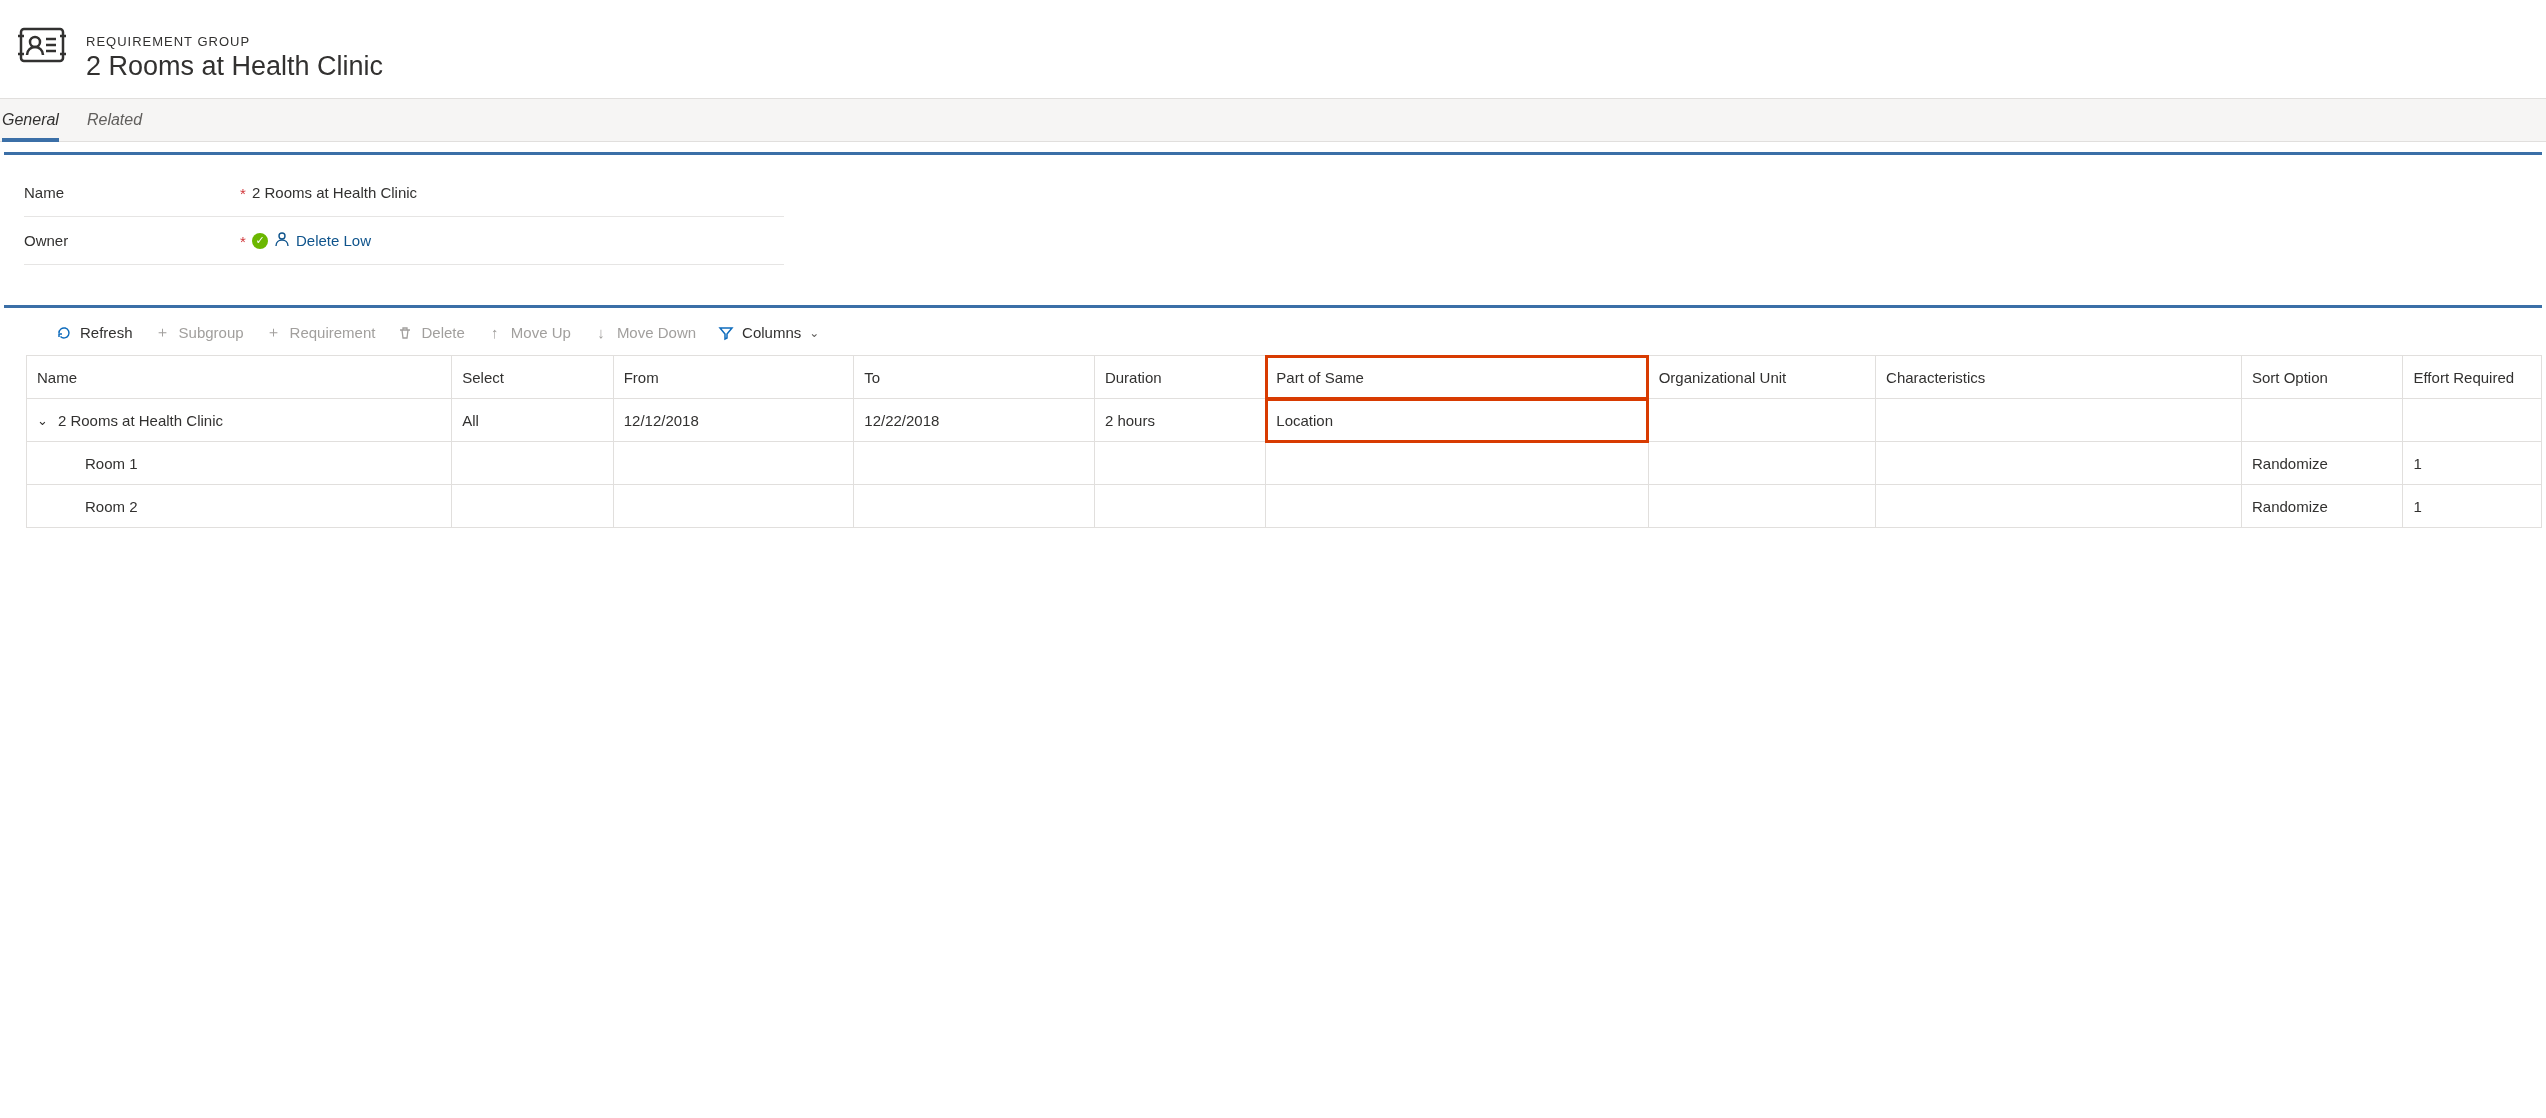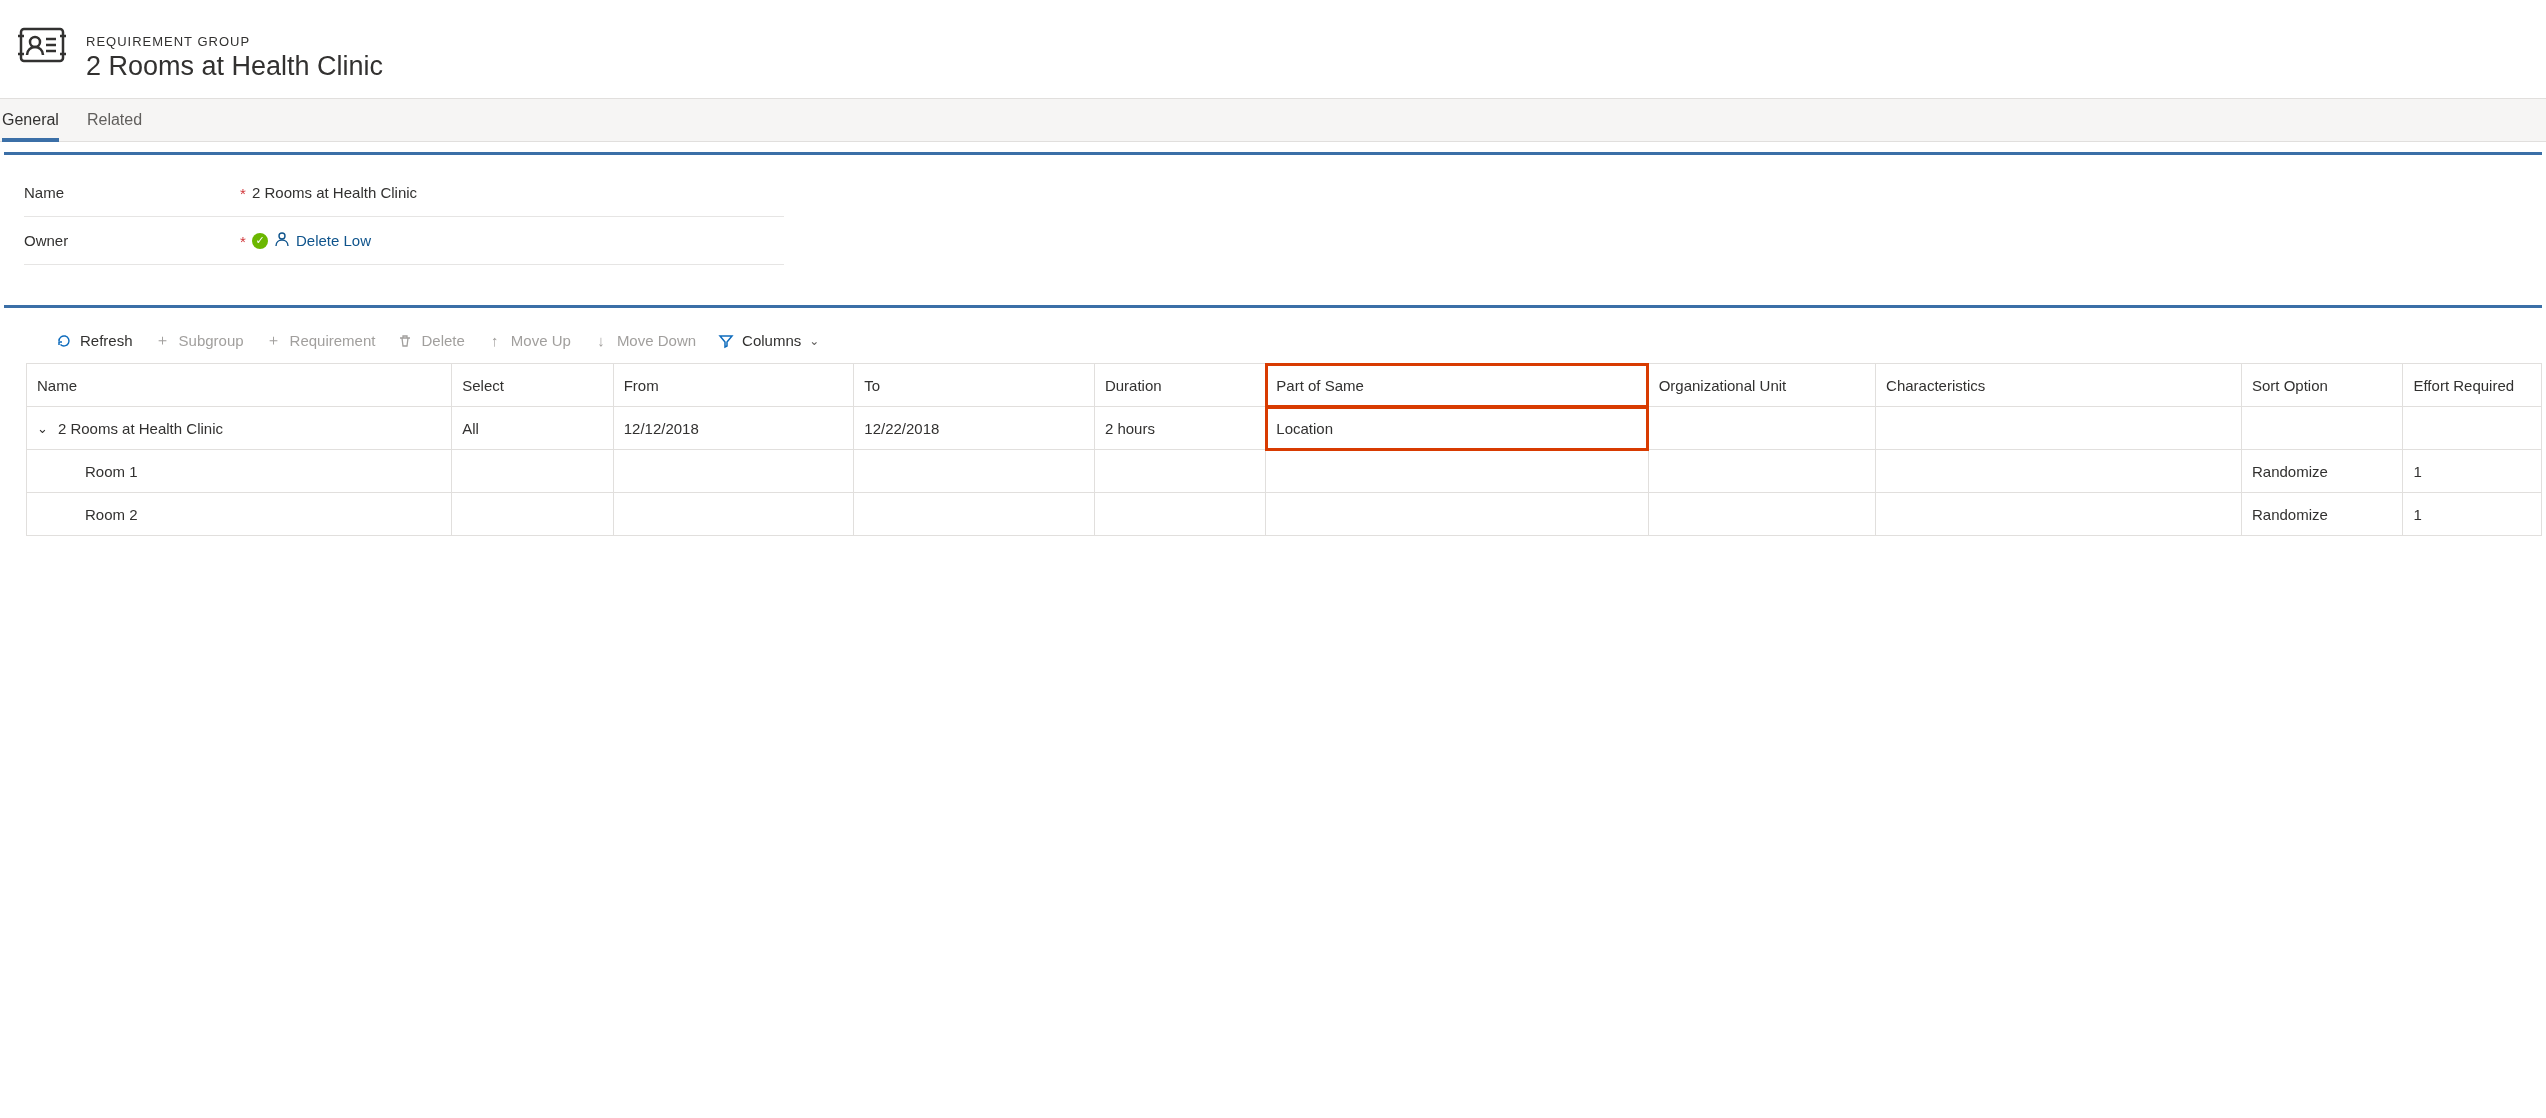--- a/index.html
+++ b/index.html
@@ -31,20 +31,21 @@
     margin-top: 2px;
   }
   
   .tabs {
     background: #f6f5f4;
     border-top: 1px solid #e1dfdd;
     border-bottom: 1px solid #e1dfdd;
     padding: 0 0 0 2px;
     display: flex;
     gap: 28px;
+    font-style: italic;
   }
   .tab {
     padding: 12px 0 12px 0;
     font-size: 16px;
     color: #605e5c;
     cursor: pointer;
     position: relative;
   }
   .tab.active {
     color: #323130;
@@ -117,21 +118,20 @@
   .subgrid-section {
     margin: 10px 4px 0 4px;
     border-top: 3px solid #3b6fa7;
     padding: 0 0 30px 22px;
   }
   .toolbar {
     display: flex;
     align-items: flex-start;
     gap: 22px;
     padding: 16px 0 14px 30px;
-    margin-top: 8px;
   }
   .tbtn {
     display: inline-flex;
     align-items: center;
     gap: 8px;
     font-size: 15px;
     color: #323130;
     cursor: pointer;
   }
   .tbtn.disabled { color: #a19f9d; cursor: default; }

